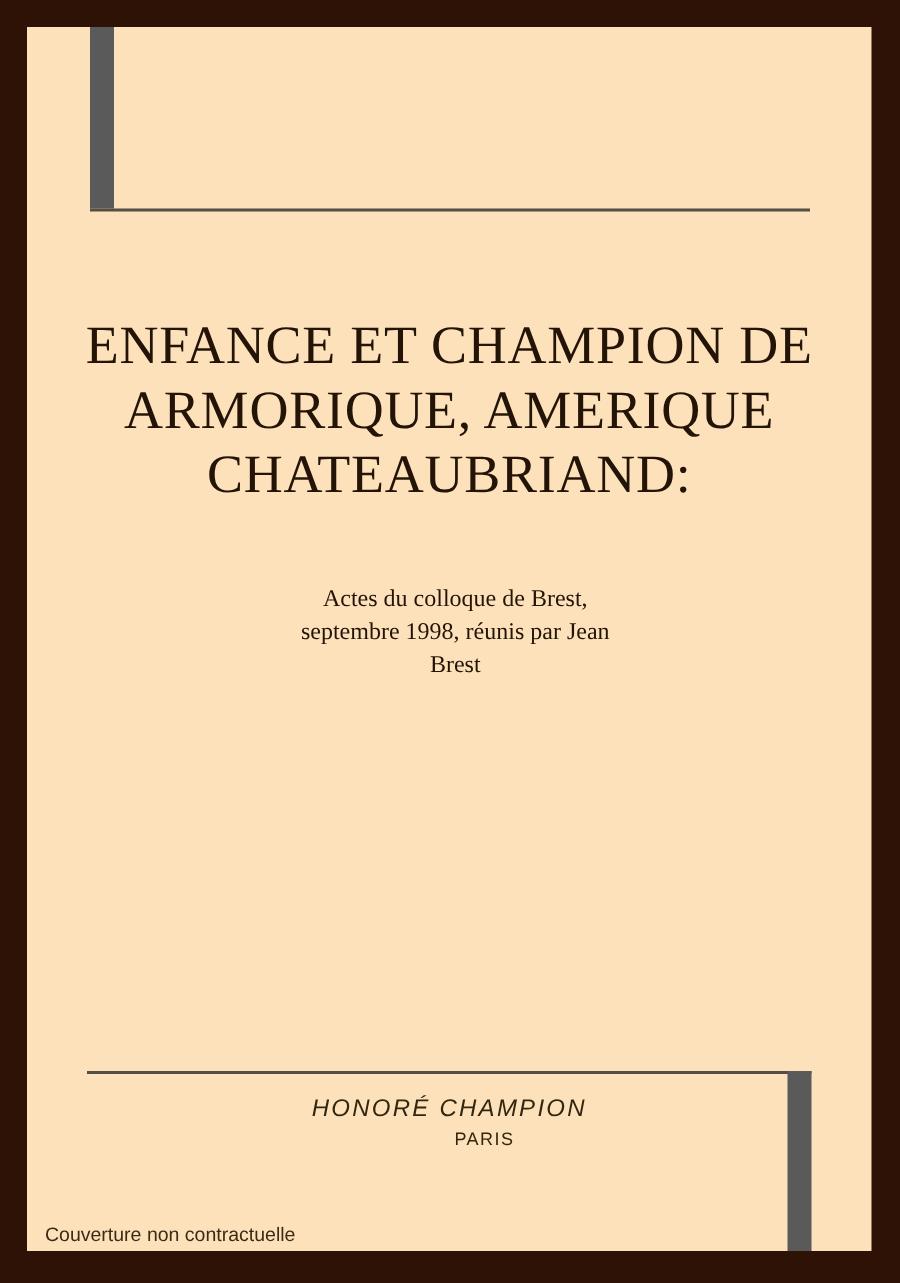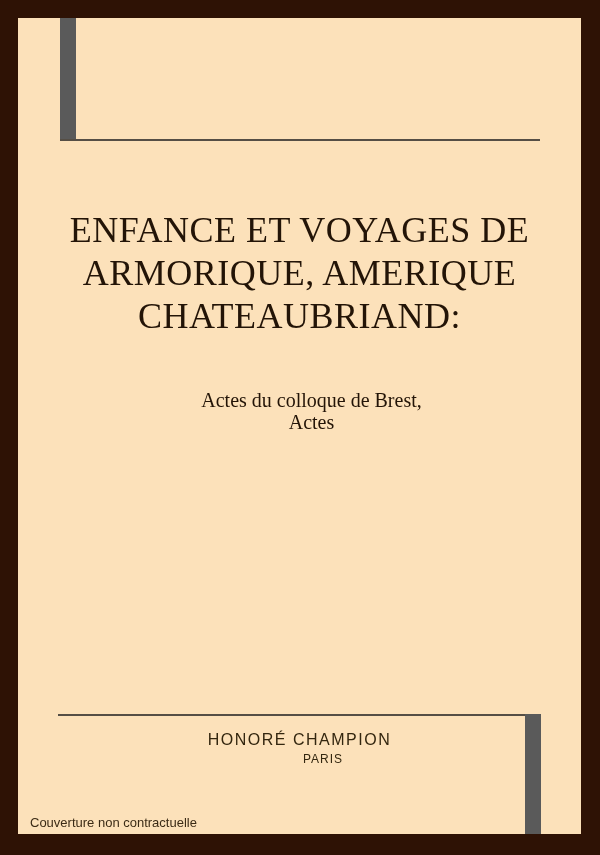--- a/index.html
+++ b/index.html
@@ -51,39 +51,40 @@
     position:absolute; left:0; top:191px;
     width:563px;
     text-align:center;
     font-family:"Liberation Serif", serif;
     font-size:36px;
     line-height:43px;
     color:var(--title-ink);
     letter-spacing:0.5px;
   }
   .subtitle{
-    position:absolute; left:12px; top:371px;
+    position:absolute; left:4px; top:371px;
     width:563px;
     text-align:center;
     font-family:"Liberation Serif", serif;
-    font-size:20px;
+    font-size:16px;
     line-height:22px;
     color:var(--title-ink);
   }
   .publisher{
     position:absolute; left:0; top:712px;
     width:563px;
     text-align:center;
     color:var(--publisher-ink);
   }
   .publisher-name{
     font-size:16px;
     line-height:20px;
     letter-spacing:1.5px;
     font-weight:400;
+    font-style:italic;
   }
   .publisher-city{
     font-size:12px;
     line-height:14px;
     letter-spacing:1px;
     margin-top:2px;
     margin-left:47px;
   }
   .footer-note{
     position:absolute; left:12px; bottom:4px;
@@ -94,28 +95,29 @@
 </style>
 </head>
 <body>
 
 <div class="page">
 
   <div class="orn-top-bar"></div>
   <div class="orn-top-rule"></div>
 
   <div class="title">
-    <div>ENFANCE ET VOYAGES DE</div>
+    <div>ENFANCE ET CHAMPION DE</div>
     <div>ARMORIQUE, AMERIQUE</div>
     <div>CHATEAUBRIAND:</div>
   </div>
 
   <div class="subtitle">
     <div>Actes du colloque de Brest,</div>
-    <div>Actes</div>
+    <div>septembre 1998, réunis par Jean</div>
+    <div>Brest</div>
   </div>
 
   <div class="orn-bottom-rule"></div>
   <div class="orn-bottom-bar"></div>
 
   <div class="publisher">
     <div class="publisher-name">HONORÉ CHAMPION</div>
     <div class="publisher-city">PARIS</div>
   </div>
 

